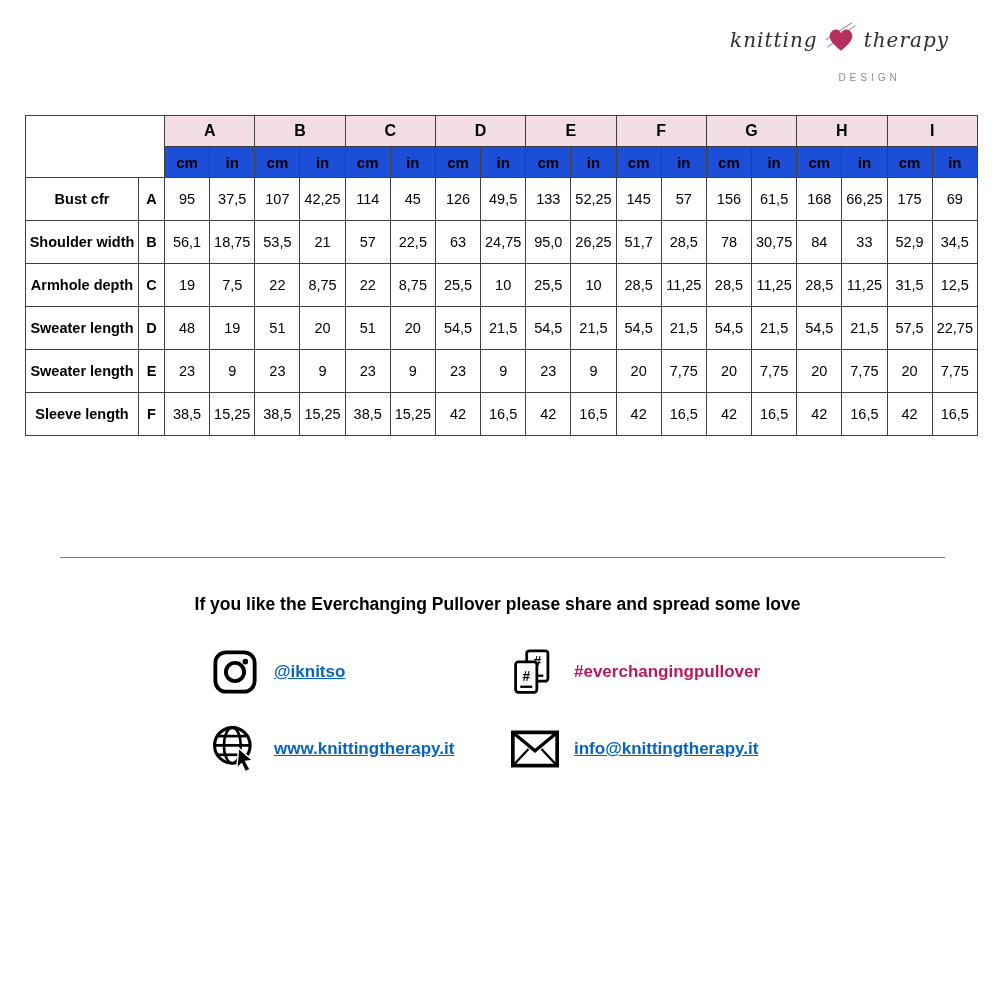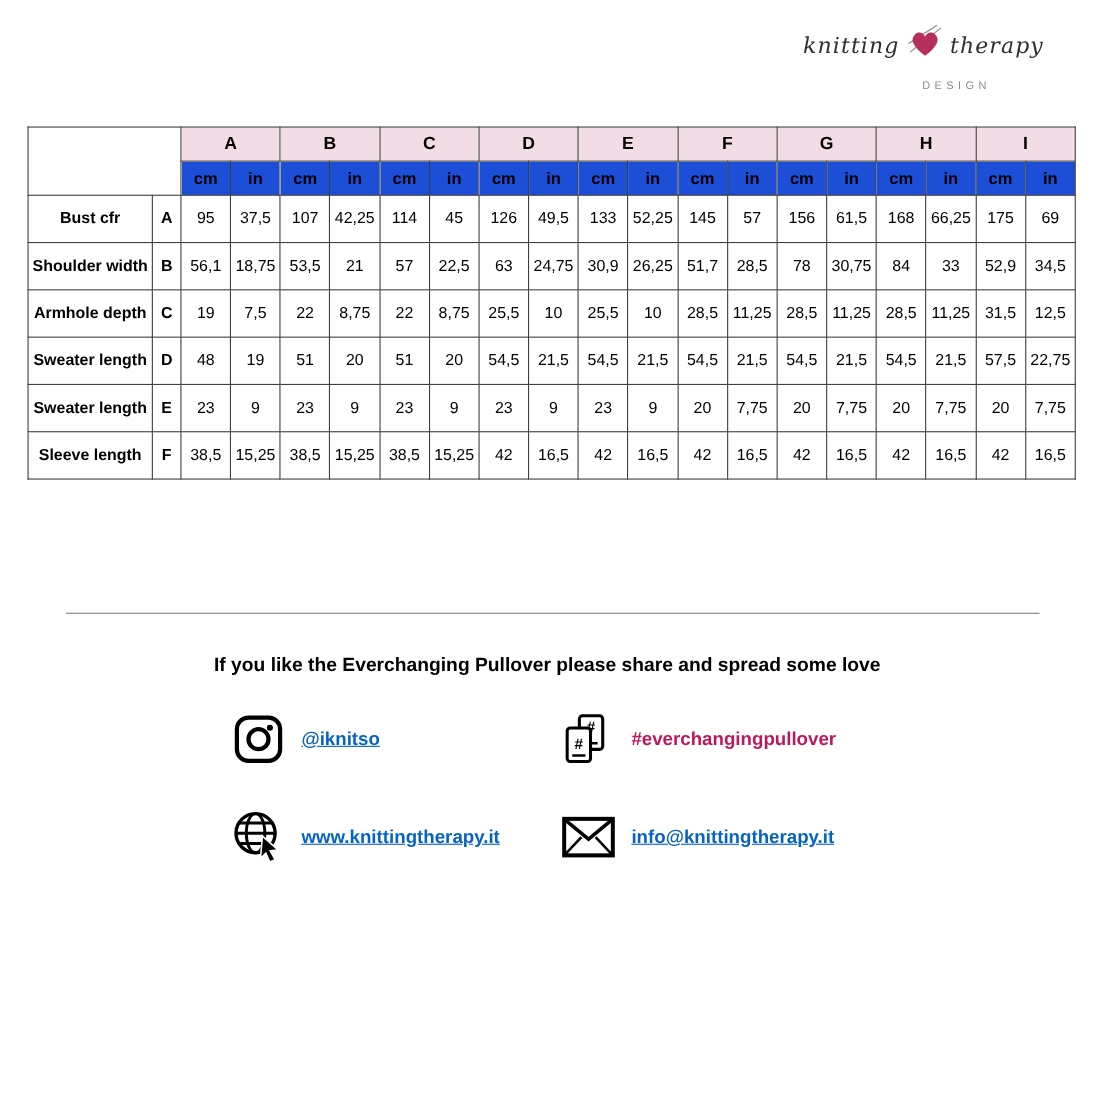--- a/index.html
+++ b/index.html
@@ -83,21 +83,21 @@
     width: 100%;
     text-align: center;
     font-weight: bold;
     font-size: 17.5px;
   }
   .share-grid {
     position: absolute;
     left: 210px; top: 648px;
     display: grid;
     grid-template-columns: 300px auto;
-    row-gap: 40px;
+    row-gap: 28px;
     align-items: center;
   }
   .share-item { display: flex; align-items: center; gap: 14px; }
   .icon-wrap { display: inline-flex; align-items: center; justify-content: center; width: 50px; }
   a.share-link {
     color: #0563c1;
     font-weight: bold;
     font-size: 17px;
     text-decoration: underline;
   }
@@ -192,21 +192,21 @@
           <td class="row-label">Shoulder width</td>
           <td class="row-letter">B</td>
           <td class="val">56,1</td>
           <td class="val">18,75</td>
           <td class="val">53,5</td>
           <td class="val">21</td>
           <td class="val">57</td>
           <td class="val">22,5</td>
           <td class="val">63</td>
           <td class="val">24,75</td>
-          <td class="val">30,9</td>
+          <td class="val">95,0</td>
           <td class="val">26,25</td>
           <td class="val">51,7</td>
           <td class="val">28,5</td>
           <td class="val">78</td>
           <td class="val">30,75</td>
           <td class="val">84</td>
           <td class="val">33</td>
           <td class="val">52,9</td>
           <td class="val">34,5</td>
         </tr>

